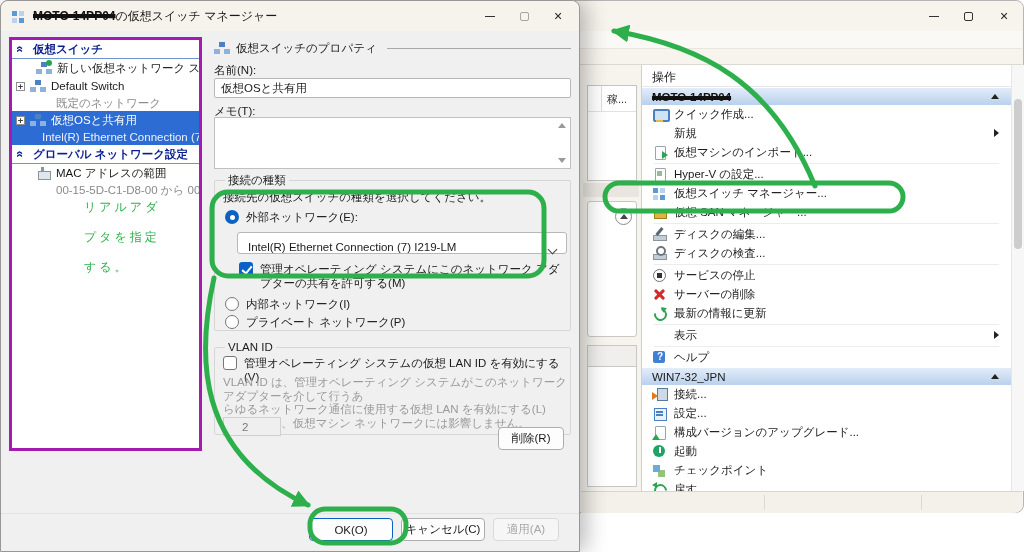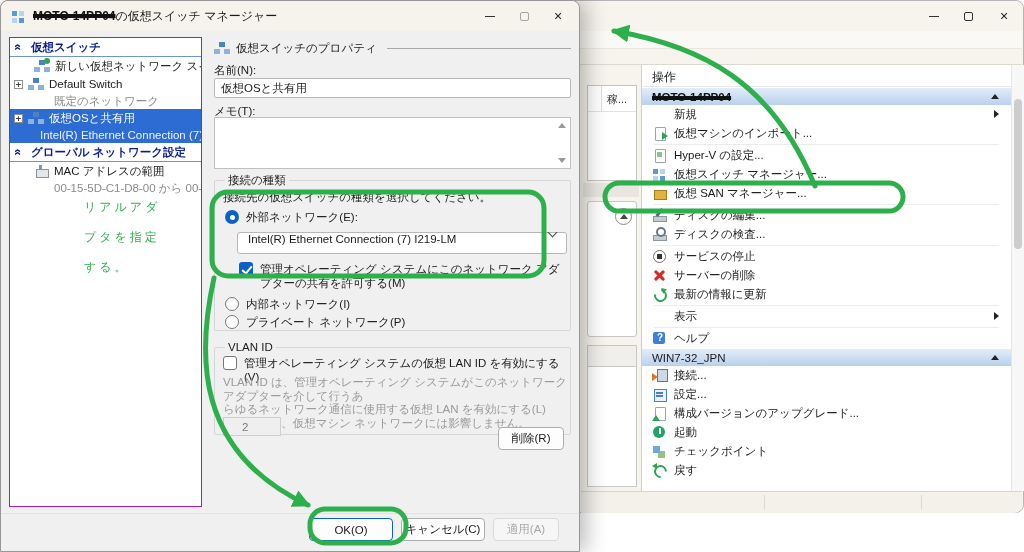--- a/index.html
+++ b/index.html
@@ -100,21 +100,21 @@
   .ic-nic::after{content:"";position:absolute;left:5px;top:1px;width:3px;height:4px;background:#8a959d}
   .ic-chev{width:12px;height:14px}
   .ic-chev::before{content:"\00AB";position:absolute;left:1px;top:0;font-size:12px;font-weight:700;color:#0a1f8f;
       display:block;transform:rotate(90deg)}
 
   
   .dlg{position:absolute;left:0;top:0;width:580px;height:552px;background:#f0f0f0;border:1px solid #979797;
       border-radius:8px 8px 0 0;box-shadow:6px 0 22px rgba(0,0,0,.28);z-index:10}
   .dlg-titlebar{position:absolute;left:0;top:0;right:0;height:30px;background:#f6f2ec;border-radius:8px 8px 0 0;
       display:flex;align-items:center;gap:7px;padding-left:10px;font-size:12px}
-  .dlg-side{position:absolute;left:8px;top:36px;width:193px;height:470px;background:#fff;border:1px solid #a21caf;
+  .dlg-side{position:absolute;left:8px;top:36px;width:193px;height:414px;background:#fff;border:3px solid #a21caf;
       font-size:11.5px;overflow:hidden}
   .trow{display:flex;align-items:center;gap:5px;height:18px;padding:0 4px;white-space:nowrap}
   .thead{color:#0a1f8f;font-weight:700;border-bottom:1px solid #6f94cf;height:19px}
   .tsub{color:#8a8a8a;padding-left:44px;height:16px}
   .tind{padding-left:24px}
   .tsel{background:#2d6cd2;color:#fff}
   .tsel .tsub2{color:#eaf1ff}
   .exp{width:9px;height:9px;border:1px solid #8f8f8f;background:#fff;color:#444;flex:none;
       font:700 9px/7px "DejaVu Sans Mono",monospace;text-align:center}
   .exp::before{content:"+"}
@@ -137,21 +137,21 @@
   .rad{width:14px;height:14px;border-radius:50%;flex:none;position:relative}
   .rad.on{background:#0b62c4}
   .rad.on::after{content:"";position:absolute;left:4.5px;top:4.5px;width:5px;height:5px;border-radius:50%;background:#fff}
   .rad.off{background:#fff;border:1px solid #767676}
   .cb{width:14px;height:14px;border-radius:3px;flex:none;position:relative}
   .cb.on{background:#0b62c4}
   .cb.on::after{content:"";position:absolute;left:4.5px;top:1.5px;width:4px;height:8px;border:solid #fff;
       border-width:0 2px 2px 0;transform:rotate(40deg)}
   .cb.off{background:#fff;border:1px solid #767676}
   .dd{position:absolute;left:22px;top:44px;width:330px;height:22px;background:#fff;border:1px solid #b8b8b8;
-      border-radius:3px;display:flex;align-items:flex-start;justify-content:space-between;padding:0 10px}
+      border-radius:3px;display:flex;align-items:flex-end;justify-content:space-between;padding:0 10px}
   .chevdn{width:7px;height:7px;border-right:1.5px solid #444;border-bottom:1.5px solid #444;transform:rotate(45deg);margin-top:-4px}
   .graytxt{color:#9a9a9a;line-height:13.5px}
   .vlaninput{position:absolute;left:8px;top:64px;width:58px;height:19px;background:#efefef;border:1px solid #cfcfcf;
       color:#7a7a7a;font-size:11.5px;font-family:inherit;padding-left:18px}
   .btn{height:23px;background:#fdfdfd;border:1px solid #adadad;border-radius:4px;font-size:11.5px;
       font-family:inherit;color:#1a1a1a;display:flex;align-items:center;justify-content:center}
   .btn-remove{position:absolute;right:9px;top:390px;width:66px}
   .dlg-footer{position:absolute;left:0;right:0;top:512px;height:40px;display:flex;gap:8px;
       justify-content:flex-end;padding-right:20px;align-items:flex-start;border-top:1px solid #e2e2e2}
   .btn-ok{width:84px;border:1.5px solid #0b62c4;margin-top:4px}
@@ -196,20 +196,24 @@
   <div class="pane3"></div>
 
   <div class="actions">
     <div class="actions-title">操作</div>
 
     <div class="sec-hdr">
       <span class="redacted">MOTO-14PP04</span>
       <span class="tri-up"></span>
     </div>
 
+    <div class="arow">
+      <span class="ic ic-monitor"></span>
+      <span class="albl">クイック作成...</span>
+    </div>
     <div class="arow">
       <span class="ic"></span>
       <span class="albl">新規</span>
       <span class="subarrow"></span>
     </div>
     <div class="arow">
       <span class="ic ic-page ic-import"></span>
       <span class="albl">仮想マシンのインポート...</span>
     </div>
     <div class="adiv"></div>

